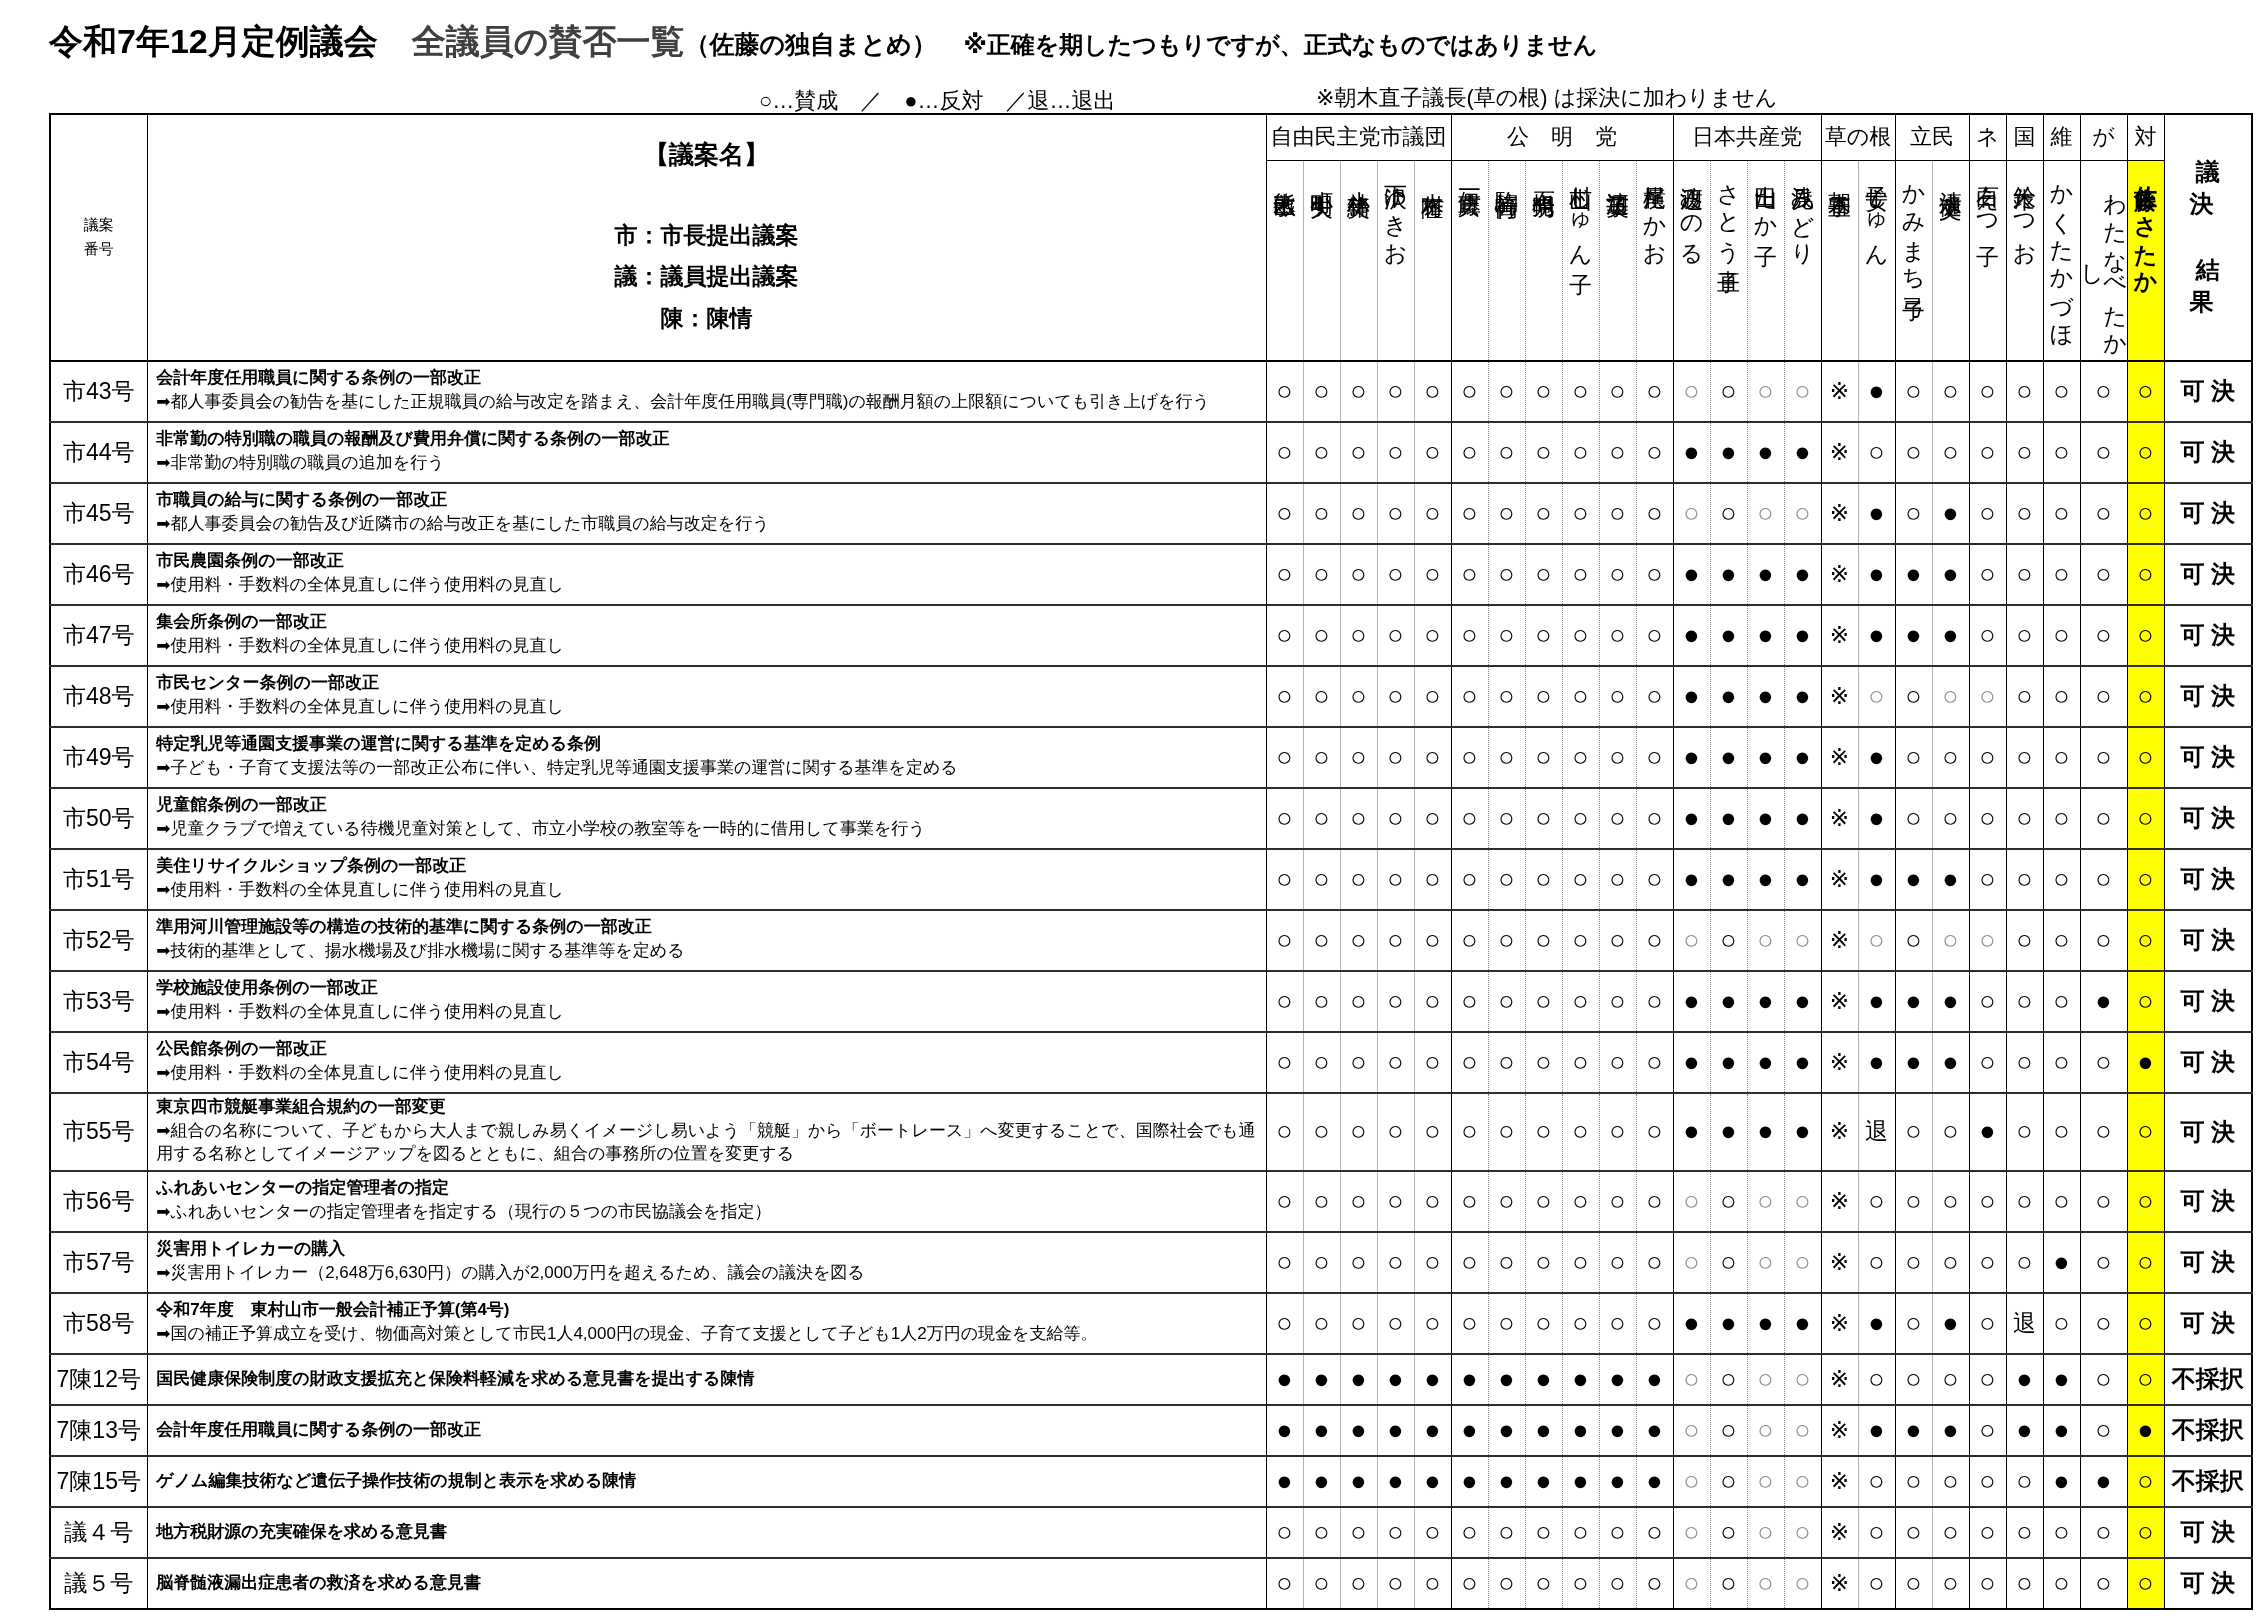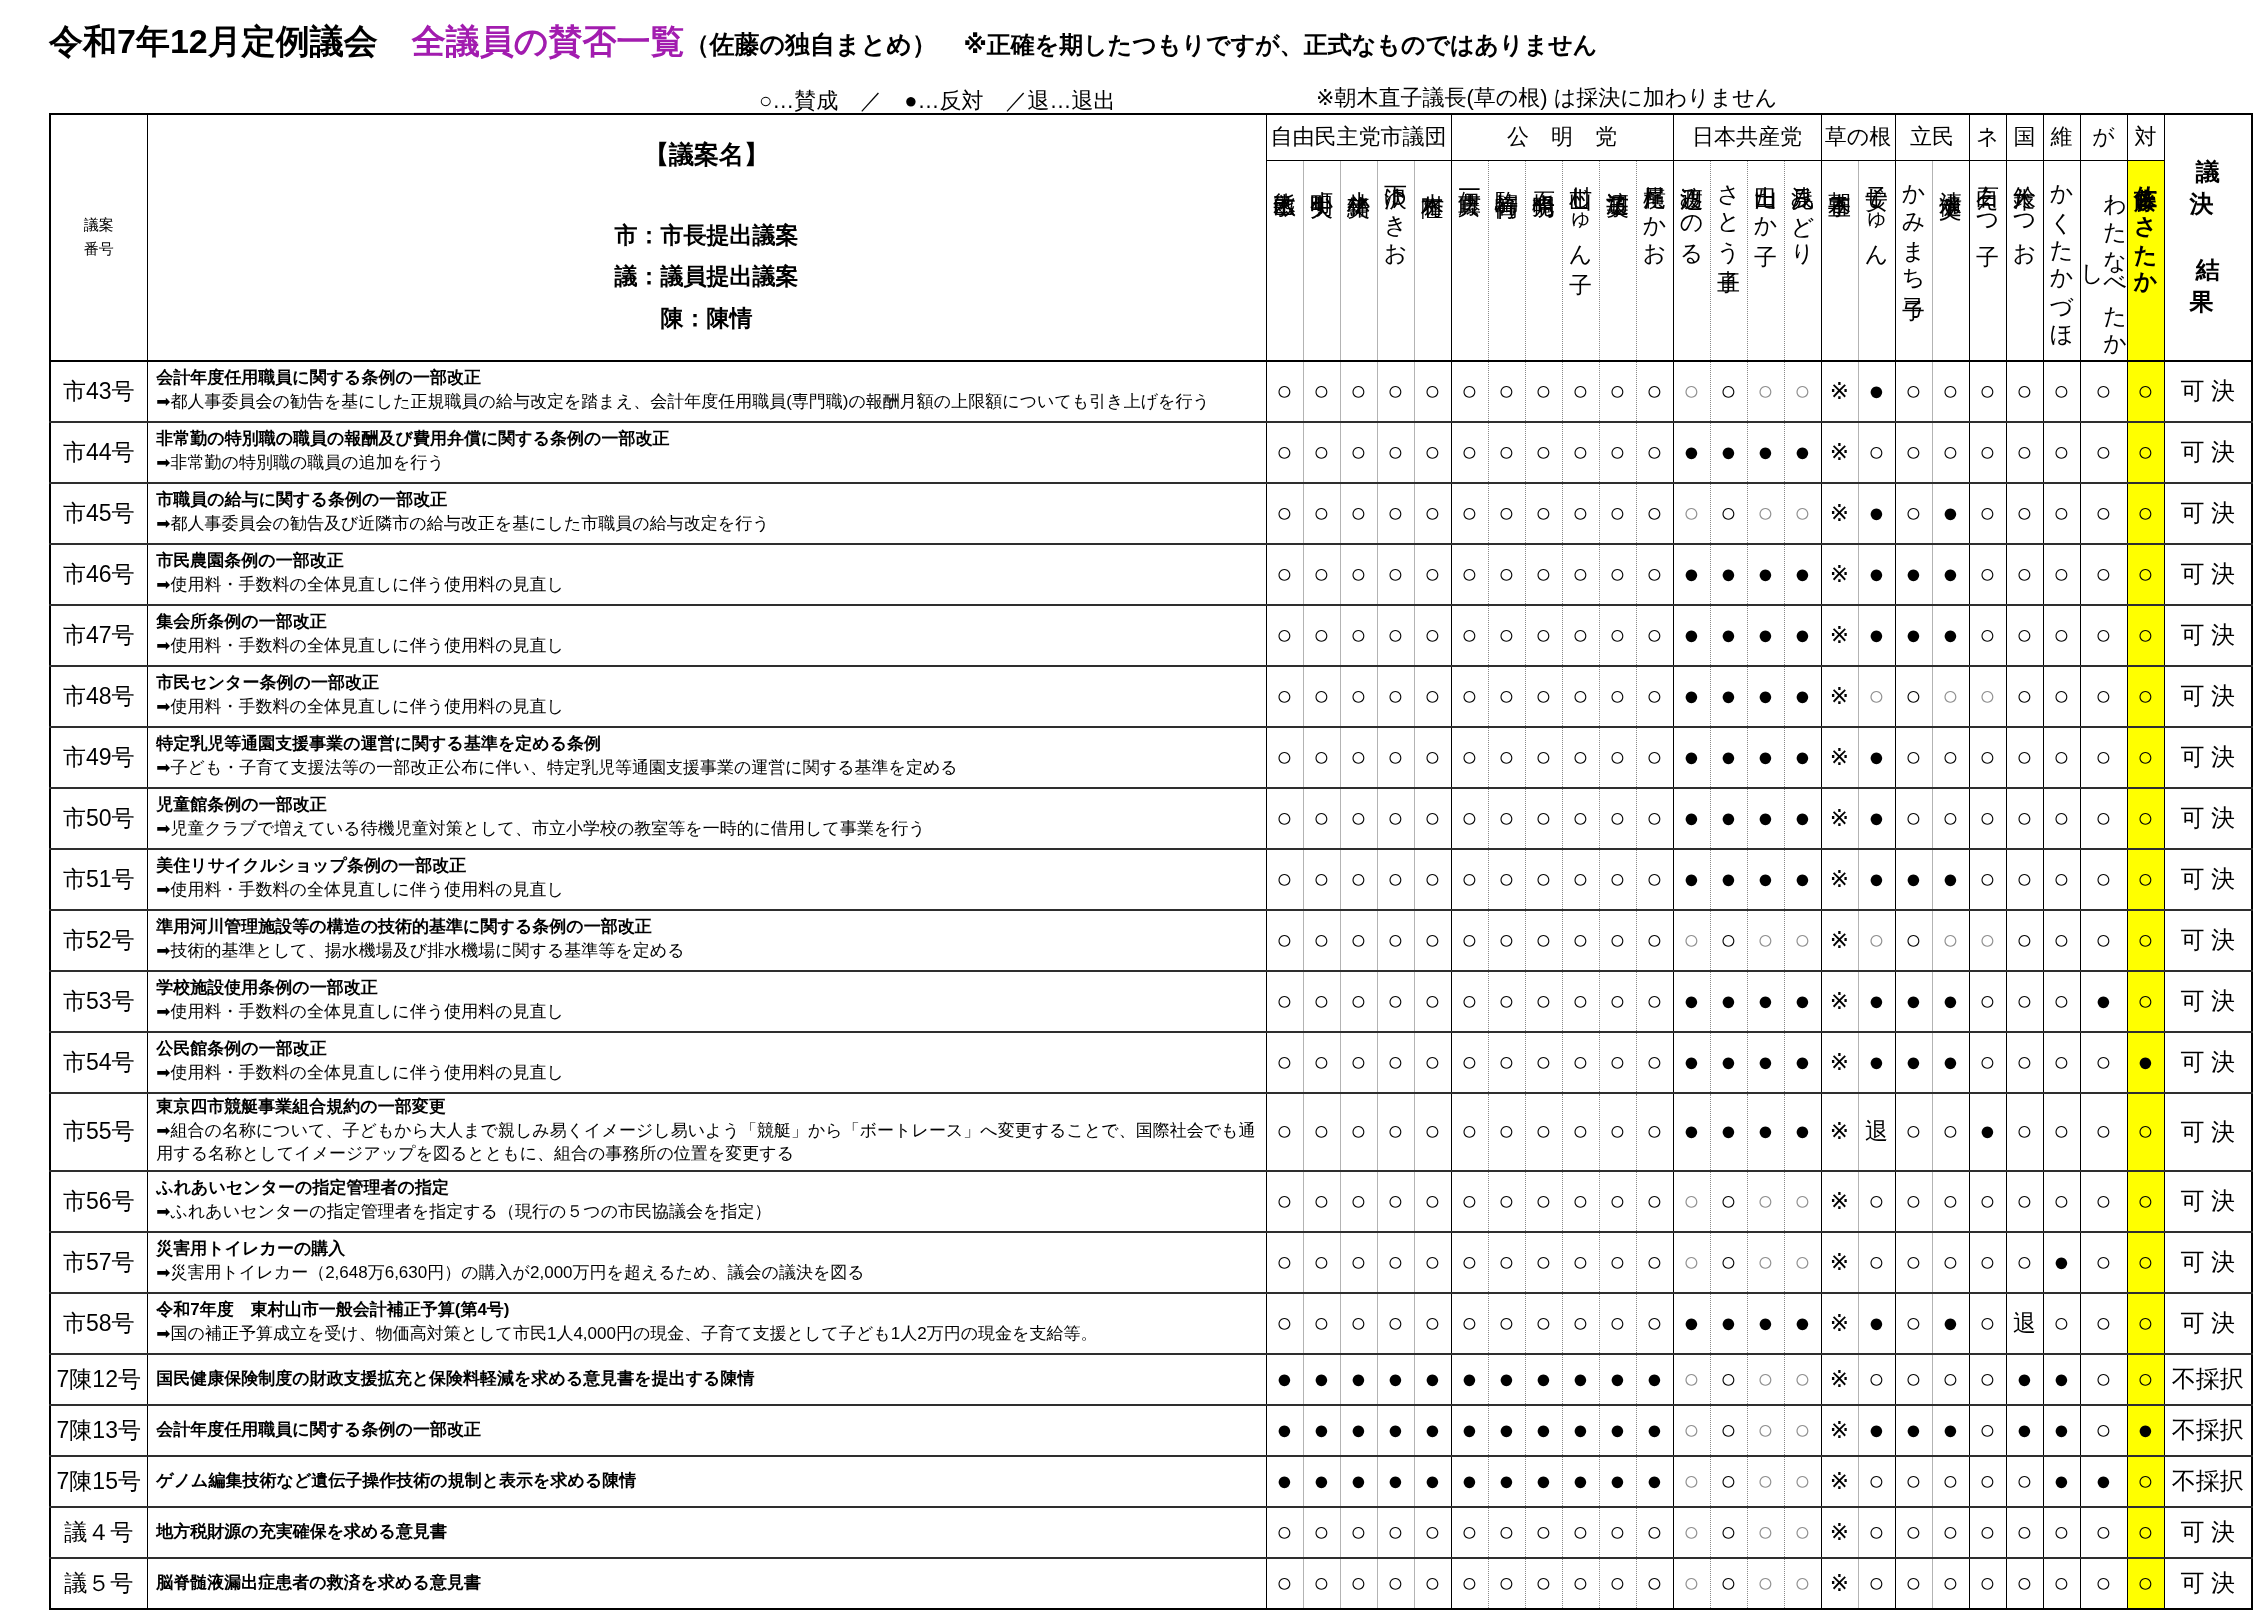--- a/index.html
+++ b/index.html
@@ -1,20 +1,20 @@
 <!DOCTYPE html>
 <html style="font-size:14px"><head>
 <meta charset="utf-8">
 <style>
   html,body{margin:0;padding:0;background:#fff;}
   body{font-family:"Liberation Sans","DejaVu Sans",sans-serif;color:#000;}
   .page{position:relative;width:2258px;height:1619px;background:#fff;overflow:hidden;}
 
   .title{position:absolute;left:49px;top:19.4px;font-size:34px;font-weight:700;white-space:nowrap;}
-  .title .red{color:#a21caf;}
+  .title .red{color:#404040;}
   .title .sub{font-size:25px;}
   .title .disc{font-size:24px;margin-left:26.5px;}
 
   .legend{position:absolute;left:759px;top:86px;font-size:22px;}
   .note{position:absolute;left:1316px;top:83px;font-size:22px;}
 
   table{position:absolute;left:49px;top:113px;border-collapse:collapse;table-layout:fixed;border:2.6px solid #000;}
   td,th{padding:0;box-sizing:border-box;font-weight:normal;}
 
   
@@ -41,21 +41,21 @@
   td.no{font-size:23px;text-align:center;border-right:1.8px solid #000;white-space:nowrap;}
   td.bill{border-right:1.8px solid #000;}
   .bill-inner{display:flex;flex-direction:column;justify-content:center;padding:1.8px 7px 1.8px 8.8px;}
   .bill-title{font-size:17px;font-weight:700;line-height:1.2;}
   .bill-desc{font-size:17px;line-height:1.35;margin-top:2.6px;}
   td.vote{text-align:center;font-size:27px;line-height:1;}
   td.vote.gray{color:#8f8f8f;}
   td.vote.kome{font-size:23px;}
   td.vote.taishu{font-size:23px;}
   td.hl,th.hl{background:#ffff00;}
-  td.result{border-left:1.8px solid #000;text-align:center;font-size:24px;font-weight:400;white-space:nowrap;border-radius:30px;}
+  td.result{border-left:1.8px solid #000;text-align:center;font-size:24px;font-weight:700;white-space:nowrap;border-radius:30px;}
   tr.h-std{height:61px;}
   tr.h-tall{height:78px;}
   tr.h-short{height:51px;}
 </style>
 </head>
 <body>
 
 <div class="page">
 
   <div class="title">

